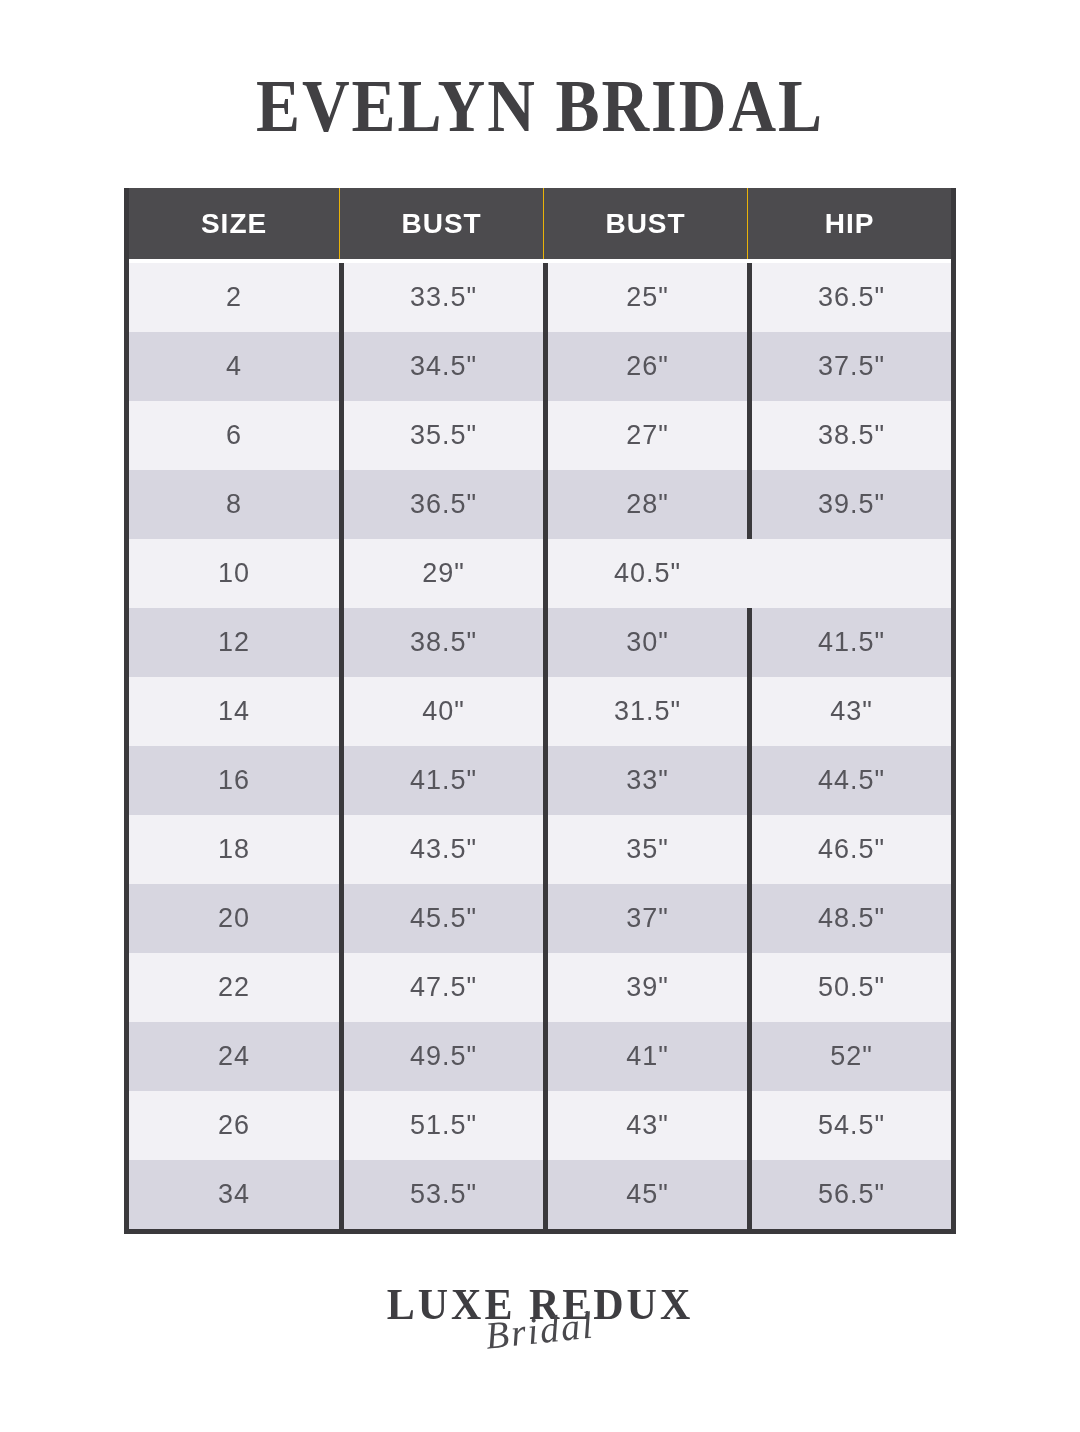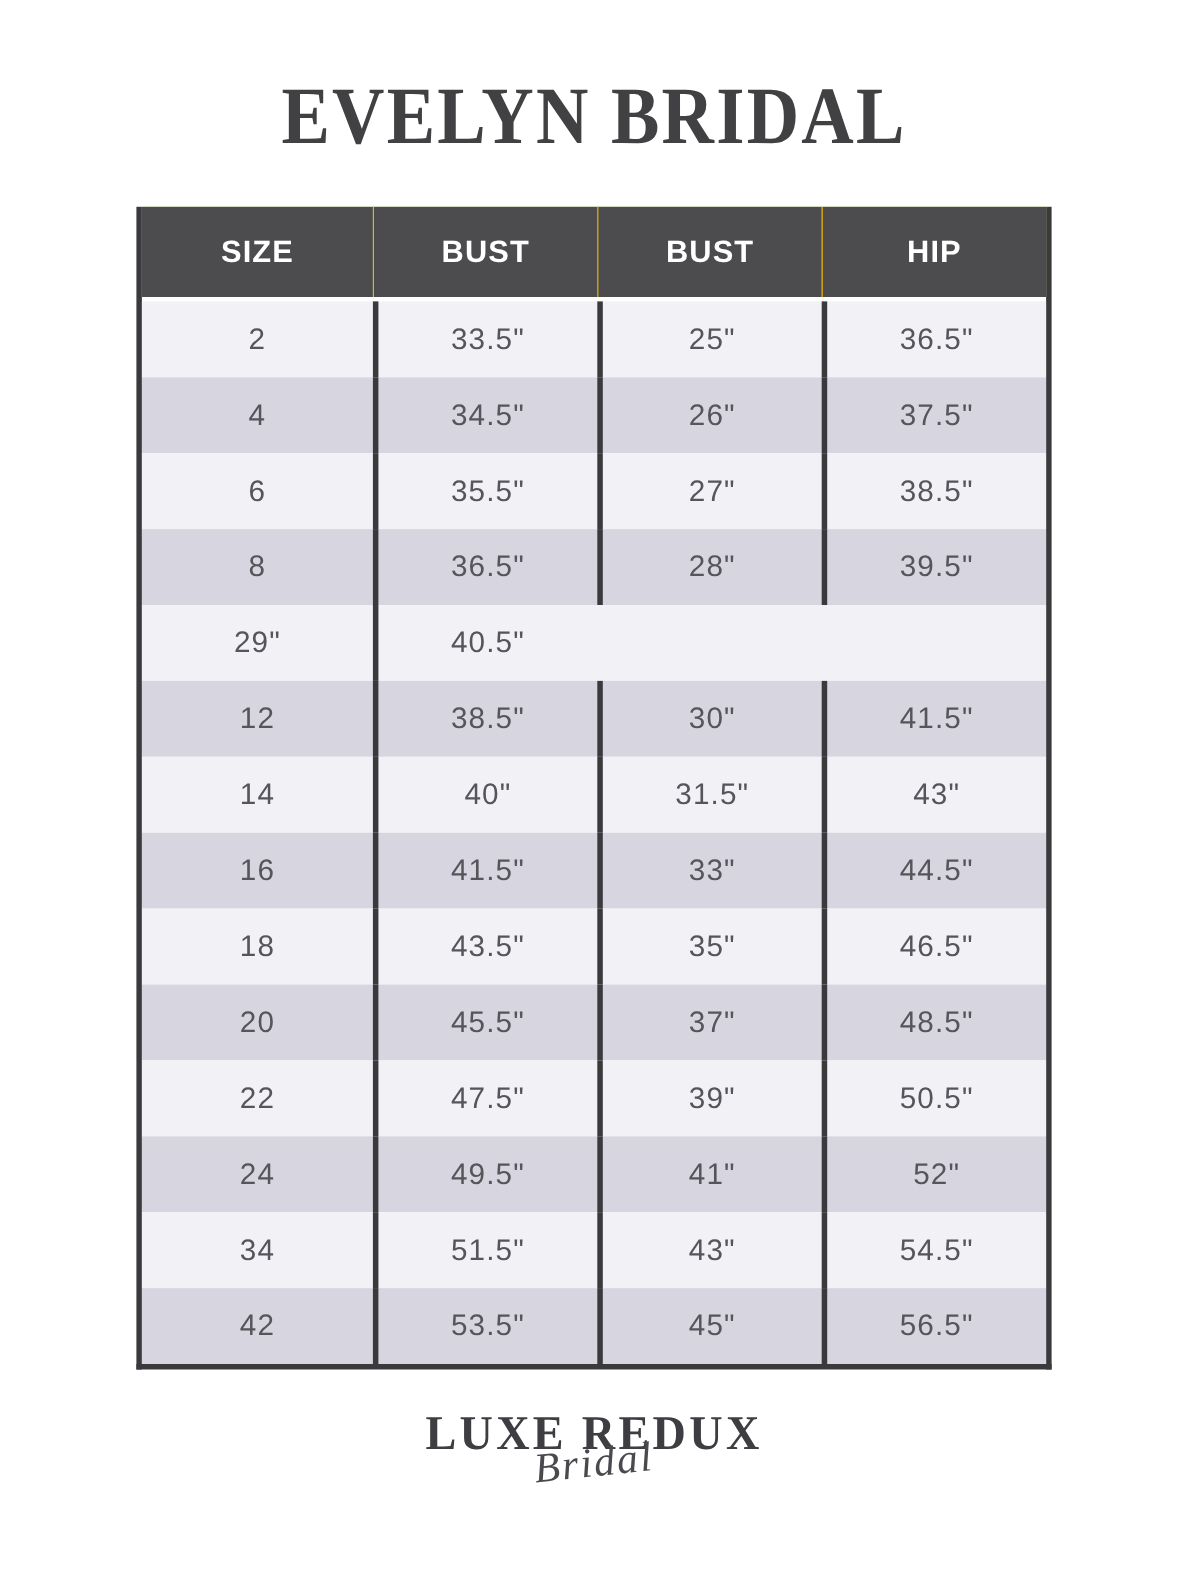--- a/index.html
+++ b/index.html
@@ -32,23 +32,24 @@
   
   .size-table{
     position:absolute;top:188px;left:124px;width:832px;
     border:5px solid var(--border);
     border-top:none;
     background:#ffffff;
   }
   .thead{
     display:grid;
     grid-template-columns:1.03fr 1fr 1fr 1fr;
-    height:82px;
+    height:71px;
     margin-bottom:4px;
-    background:#bef264;
+    background:#7dd3fc;
+    border-radius:18px;
   }
   .hcell{
     background:var(--header-bg);
     color:var(--header-text);
     display:flex;align-items:center;justify-content:center;
     font-size:28px;font-weight:bold;letter-spacing:1px;
   }
   .hcell + .hcell{border-left:1px solid #eab308;}
   .trow{
     display:grid;
@@ -123,20 +124,21 @@
           <div class="tcell">27"</div>
           <div class="tcell">38.5"</div>
         </div>
         <div class="trow dark">
           <div class="tcell">8</div>
           <div class="tcell">36.5"</div>
           <div class="tcell">28"</div>
           <div class="tcell">39.5"</div>
         </div>
         <div class="trow light">
+          <div class="tcell">10</div>
           <div class="tcell">29"</div>
           <div class="tcell">40.5"</div>
         </div>
         <div class="trow dark">
           <div class="tcell">12</div>
           <div class="tcell">38.5"</div>
           <div class="tcell">30"</div>
           <div class="tcell">41.5"</div>
         </div>
         <div class="trow light">
@@ -169,27 +171,27 @@
           <div class="tcell">39"</div>
           <div class="tcell">50.5"</div>
         </div>
         <div class="trow dark">
           <div class="tcell">24</div>
           <div class="tcell">49.5"</div>
           <div class="tcell">41"</div>
           <div class="tcell">52"</div>
         </div>
         <div class="trow light">
-          <div class="tcell">34</div>
+          <div class="tcell">26</div>
           <div class="tcell">51.5"</div>
           <div class="tcell">43"</div>
           <div class="tcell">54.5"</div>
         </div>
         <div class="trow dark">
-          <div class="tcell">42</div>
+          <div class="tcell">34</div>
           <div class="tcell">53.5"</div>
           <div class="tcell">45"</div>
           <div class="tcell">56.5"</div>
         </div>
       </div>
   </div>
 
   <div class="footer-logo">
     <span class="logo-wordmark">LUXE REDUX</span>
     <span class="logo-script">Bridal</span>

